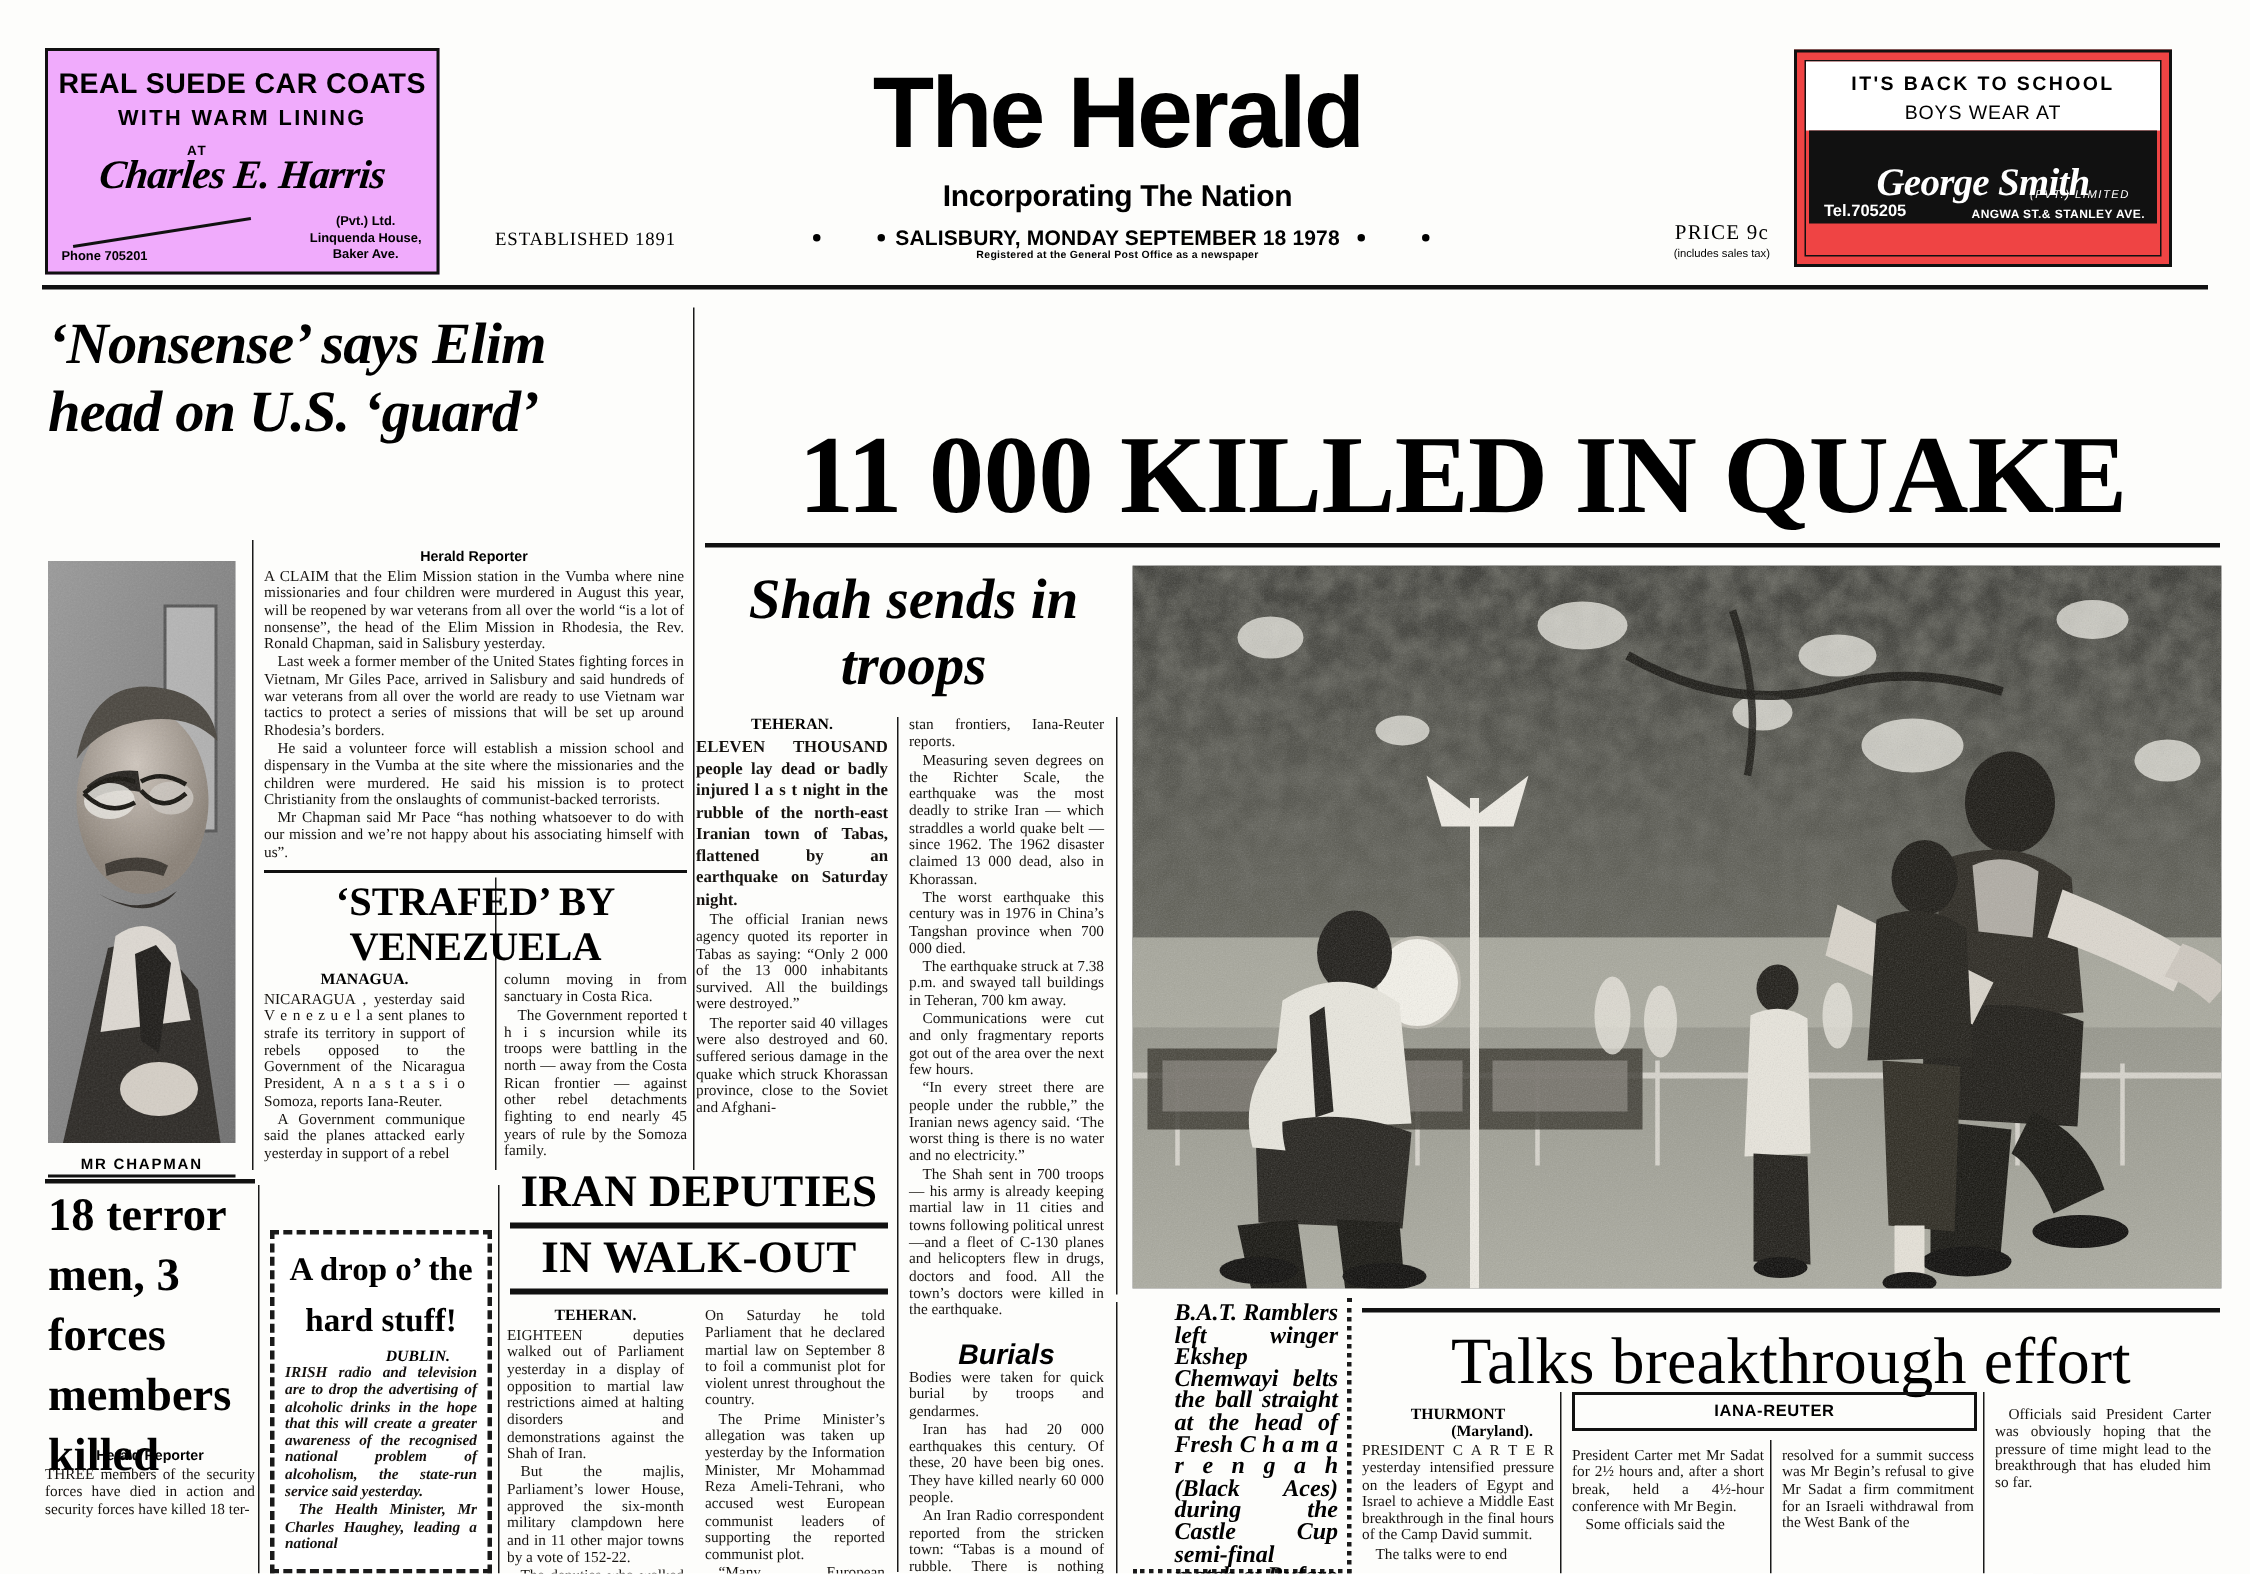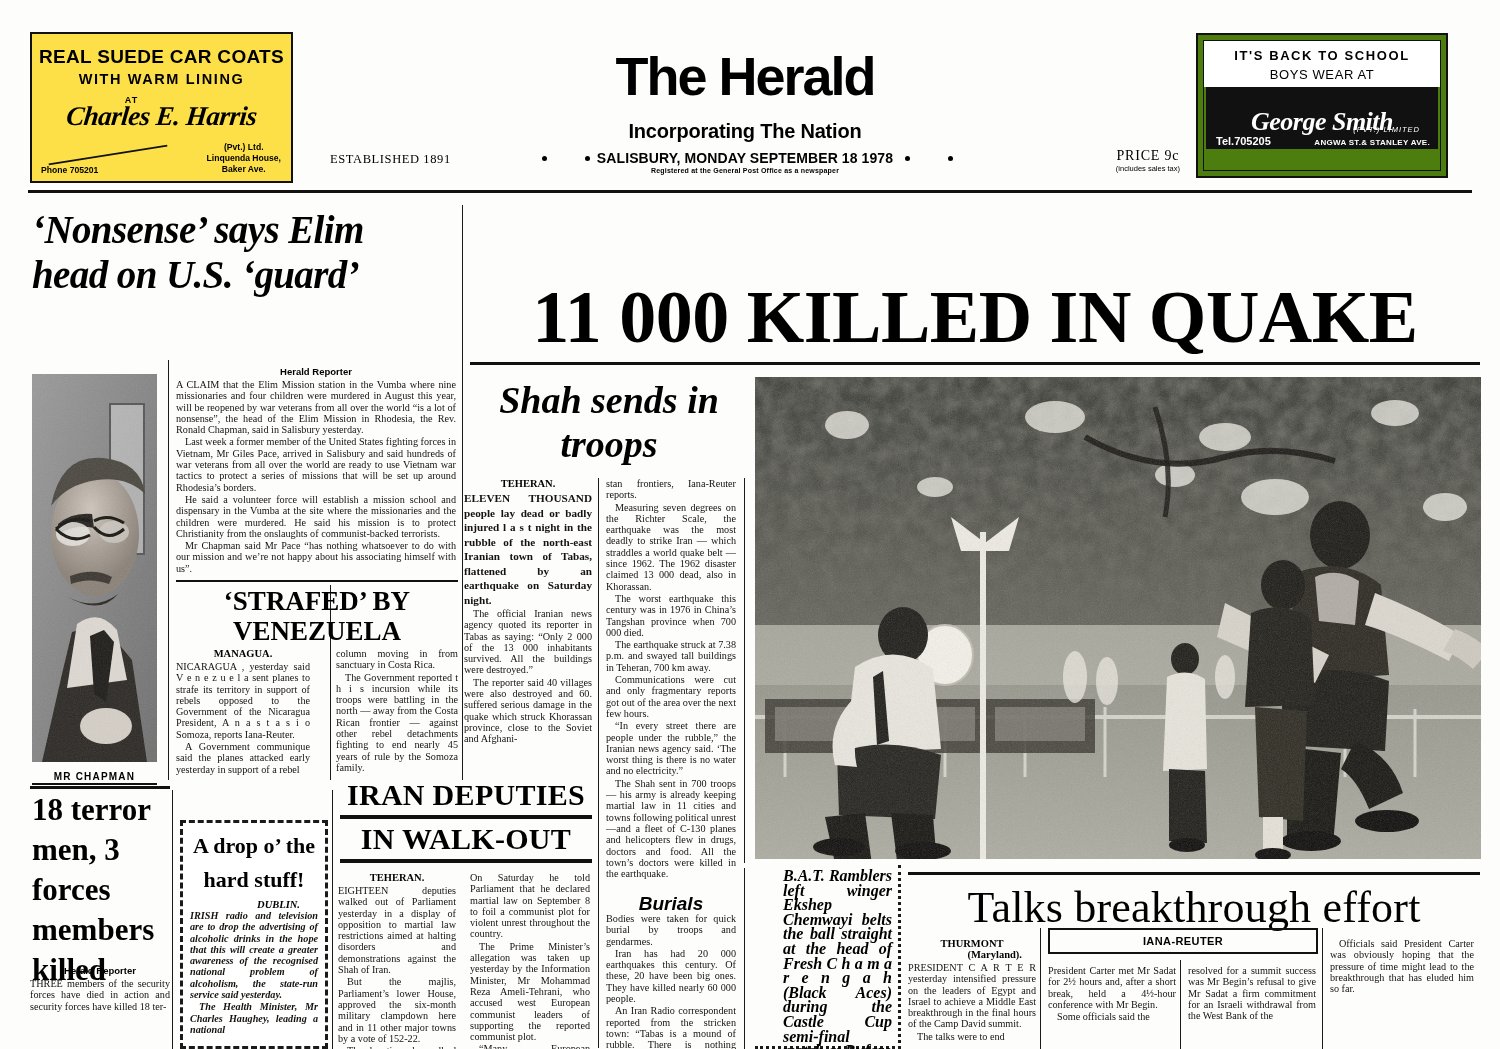--- a/index.html
+++ b/index.html
@@ -22,21 +22,21 @@
   }
   .body-txt p{margin:0 0 1px 0;text-indent:9px;}
   .body-txt p.noind{text-indent:0;}
   .lead{font-weight:bold;}
   .dateline{font-weight:bold;text-align:center;display:block;}
 
   
   .masthead{position:absolute;left:0;top:0;width:1500px;height:192px;}
   .ad-left{
     position:absolute;left:30px;top:32px;width:263px;height:151px;
-    border:2px solid #111;box-sizing:border-box;background:#fde047;
+    border:2px solid #111;box-sizing:border-box;background:#f0abfc;
   }
   .ad-left .l1{font-family:"Liberation Sans",sans-serif;font-weight:bold;font-size:19px;
     text-align:center;letter-spacing:.3px;margin-top:12px;}
   .ad-left .l2{font-family:"Liberation Sans",sans-serif;font-weight:bold;font-size:14.5px;
     text-align:center;letter-spacing:1.6px;margin-top:3px;}
   .ad-left .l3{font-family:"Liberation Sans",sans-serif;font-weight:bold;font-size:9px;
     text-align:center;letter-spacing:1.2px;margin-top:8px;margin-left:-60px;}
   .ad-left .sig{
     font-family:"Liberation Serif",serif;font-style:italic;font-weight:bold;
     font-size:27px;text-align:center;margin-top:-4px;letter-spacing:-.5px;
@@ -45,40 +45,40 @@
   .ad-left .sigline{position:absolute;left:16px;top:120px;width:120px;height:2px;background:#111;
     transform:rotate(-9deg);}
   .ad-left .addr{position:absolute;right:10px;bottom:6px;text-align:center;
     font-family:"Liberation Sans",sans-serif;font-weight:bold;font-size:8.6px;line-height:11px;}
   .ad-left .phone{position:absolute;left:9px;bottom:6px;
     font-family:"Liberation Sans",sans-serif;font-weight:bold;font-size:8.6px;}
 
   .nameplate{position:absolute;left:300px;top:30px;width:890px;text-align:center;}
   .nameplate .title{
     font-family:"Liberation Sans",sans-serif;font-weight:bold;
-    font-size:54px;line-height:92px;letter-spacing:-2px;
+    font-size:67px;line-height:92px;letter-spacing:-2px;
   }
   .nameplate .sub{
     font-family:"Liberation Sans",sans-serif;font-weight:bold;font-size:20px;
     margin-top:-2px;letter-spacing:-.2px;
   }
   .nameplate .infoline{position:relative;margin-top:7px;height:20px;}
   .est{position:absolute;left:30px;top:2px;font-family:"Liberation Serif",serif;
     font-size:12.5px;letter-spacing:.6px;}
   .placedate{font-family:Liberation Sans, sans-serif;font-weight:bold;font-size:14px;letter-spacing:.1px;}
   .regline{font-family:"Liberation Sans",sans-serif;font-weight:bold;font-size:7px;margin-top:1px;letter-spacing:.2px;}
   .price{position:absolute;right:10px;top:-2px;text-align:center;}
   .price .p1{font-family:"Liberation Serif",serif;font-size:14px;letter-spacing:.8px;}
   .price .p2{font-family:"Liberation Sans",sans-serif;font-size:7.5px;}
   .dots{position:absolute;top:6px;width:100%;}
   .dot{position:absolute;width:5px;height:5px;background:#000;border-radius:50%;}
 
   .ad-right{
     position:absolute;left:1196px;top:33px;width:252px;height:145px;
-    border:2px solid #111;box-sizing:border-box;padding:5px;background:#4d7c0f;
+    border:2px solid #111;box-sizing:border-box;padding:5px;background:#ef4444;
   }
   .ad-right .inner{border:1px solid #111;height:100%;box-sizing:border-box;}
   .ad-right .top{background:#fff;padding:7px 0 5px 0;}
   .ad-right .t1{font-family:"Liberation Sans",sans-serif;font-weight:bold;font-size:13px;
     text-align:center;letter-spacing:1.6px;}
   .ad-right .t2{font-family:"Liberation Sans",sans-serif;font-size:13px;
     text-align:center;letter-spacing:.6px;margin-top:4px;}
   .ad-right .blk{background:#111;color:#fff;height:62px;position:relative;margin:0 2px;}
   .ad-right .gs{font-family:"Liberation Serif",serif;font-style:italic;font-weight:bold;
     font-size:26px;text-align:center;padding-top:20px;letter-spacing:-.5px;}

